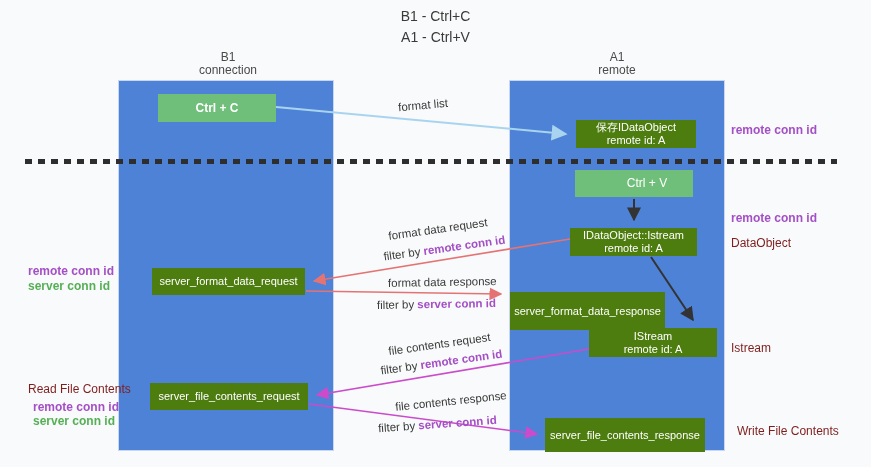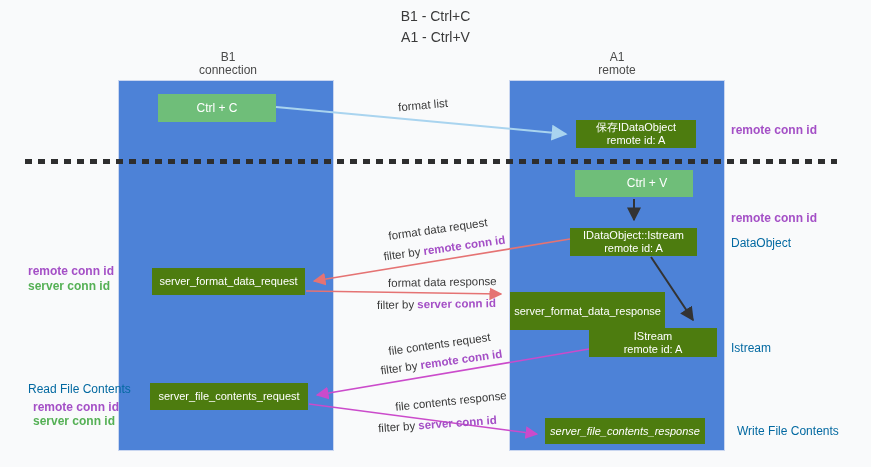--- a/index.html
+++ b/index.html
@@ -21,21 +21,21 @@
 
   .node{position:absolute;z-index:2;display:flex;flex-direction:column;align-items:center;
         justify-content:center;color:#fff;font-size:11px;line-height:13px;text-align:center;
         box-sizing:border-box;}
   .node.orange{background:#4d7c0f;}
   .node.green{background:#6fbe79;font-size:12px;}
 
   svg.arrows{position:absolute;left:0;top:0;z-index:3;pointer-events:none;}
 
   .alabel{position:absolute;z-index:4;font-size:11.5px;color:#3a3a3a;white-space:nowrap;}
-  .side{position:absolute;z-index:4;font-size:12px;color:#0369a1;white-space:nowrap;}
+  .side{position:absolute;z-index:4;font-size:12px;color:#7f1d1d;white-space:nowrap;}
   .purple{color:#a44fc6;font-weight:bold;}
   .greentxt{color:#55b055;font-weight:bold;}
 </style>
 </head>
 <body>
 
 <div class="canvas">
 
   <div class="title">
     <div>B1 - Ctrl+C</div>
@@ -49,21 +49,21 @@
   <div class="lane-header" style="left:537px;top:51px;width:160px;">
     <div>A1</div>
     <div>remote</div>
   </div>
 
   <div class="lane left"></div>
   <div class="lane right"></div>
 
   <div class="dashline"></div>
 
-  <div class="node green" style="left:158px;top:94px;width:118px;height:28px;">
+  <div class="node green" style="left:158px;top:94px;width:118px;height:28px;font-weight:bold;">
     <div>Ctrl + C</div>
   </div>
 
   <div class="node orange" style="left:576px;top:120px;width:120px;height:28px;">
     <div>保存IDataObject</div>
     <div>remote id: A</div>
   </div>
 
   <div class="node green" style="left:575px;top:170px;width:118px;height:27px;padding-left:26px;">
     <div>Ctrl + V</div>
@@ -84,21 +84,21 @@
 
   <div class="node orange" style="left:589px;top:328px;width:128px;height:29px;">
     <div>IStream</div>
     <div>remote id: A</div>
   </div>
 
   <div class="node orange" style="left:150px;top:383px;width:158px;height:27px;">
     <div>server_file_contents_request</div>
   </div>
 
-  <div class="node orange" style="left:545px;top:418px;width:160px;height:26px;font-style:italic;">
+  <div class="node orange" style="left:545px;top:418px;width:160px;height:34px;">
     <div>server_file_contents_response</div>
   </div>
 
   <svg class="arrows" width="871" height="467" viewBox="0 0 871 467">
     <defs>
       <marker id="mBlue" viewBox="0 0 10 10" refX="9" refY="5" markerWidth="8" markerHeight="8" orient="auto">
         <path d="M0,0 L10,5 L0,10 z" fill="#a9d4ef"></path>
       </marker>
       <marker id="mBlack" viewBox="0 0 10 10" refX="9" refY="5" markerWidth="7" markerHeight="7" orient="auto">
         <path d="M0,0 L10,5 L0,10 z" fill="#333333"></path>

